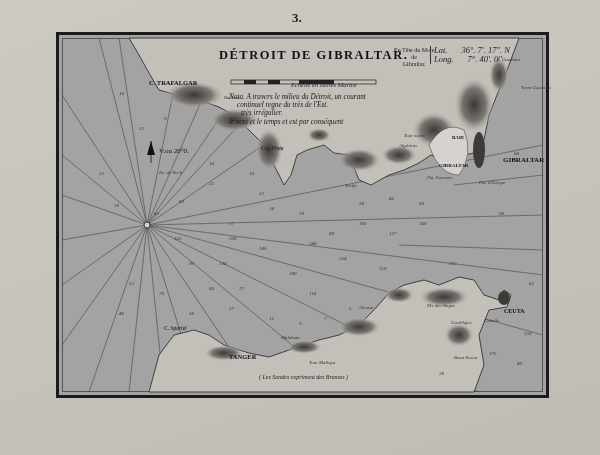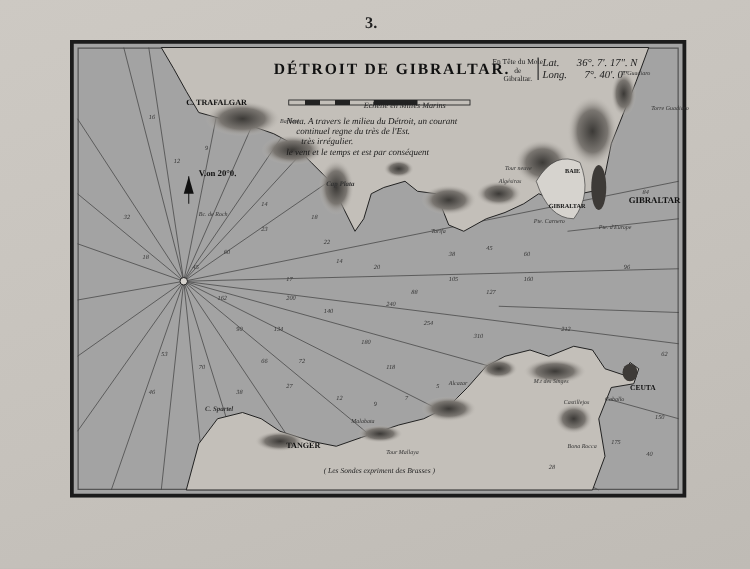--- a/index.html
+++ b/index.html
@@ -16,21 +16,21 @@
   .coord-val{margin-left:14px;}
   .scale-label{position:absolute;left:232px;top:46px;font-family:"Liberation Serif",serif;font-style:italic;font-size:6.5px;color:#222;}
   .note{position:absolute;left:170px;top:58px;width:160px;font-family:"Liberation Serif",serif;font-style:italic;font-size:7.2px;line-height:8.2px;color:#1a1a1a;}
   .note div:nth-child(2){padding-left:8px}
   .note div:nth-child(3){padding-left:12px}
   .note div:nth-child(5){padding-left:20px}
   .note div:nth-child(6){padding-left:26px}
   .place{position:absolute;font-family:"Liberation Serif",serif;font-weight:bold;font-size:6.5px;color:#111;white-space:nowrap;}
   .minor{position:absolute;font-family:"Liberation Serif",serif;font-style:italic;font-size:4.8px;color:#333;white-space:nowrap;}
   .footer-note{position:absolute;left:200px;top:339px;font-family:"Liberation Serif",serif;font-style:italic;font-size:6px;color:#222;}
-  .variation{position:absolute;left:100px;top:100px;font-family:"Liberation Serif",serif;font-size:7px;font-weight:bold;color:#111;}
+  .variation{position:absolute;left:100px;top:112px;font-family:"Liberation Serif",serif;font-size:7px;font-weight:normal;color:#111;}
 </style>
 </head>
 <body>
 
 <div class="paper"></div>
 <div class="plate-number">3.</div>
 
 <div class="frame">
   <div class="frame-inner"></div>
 

